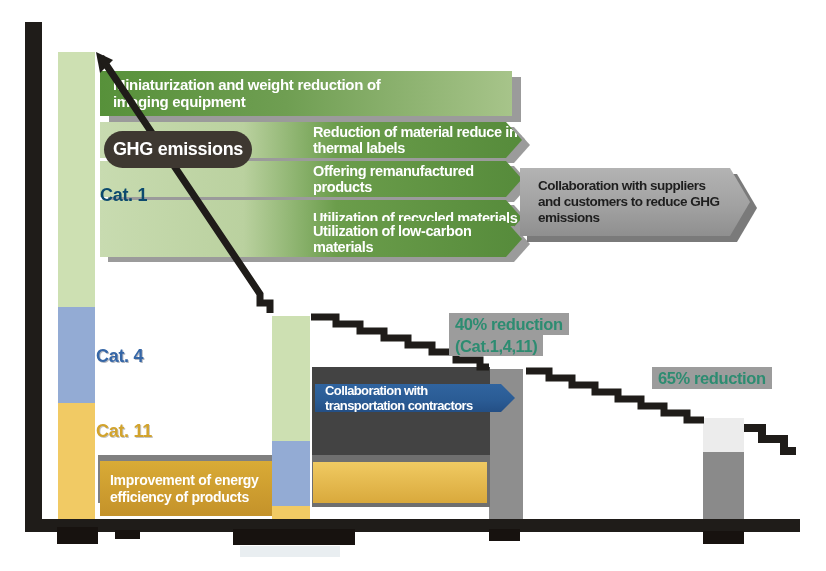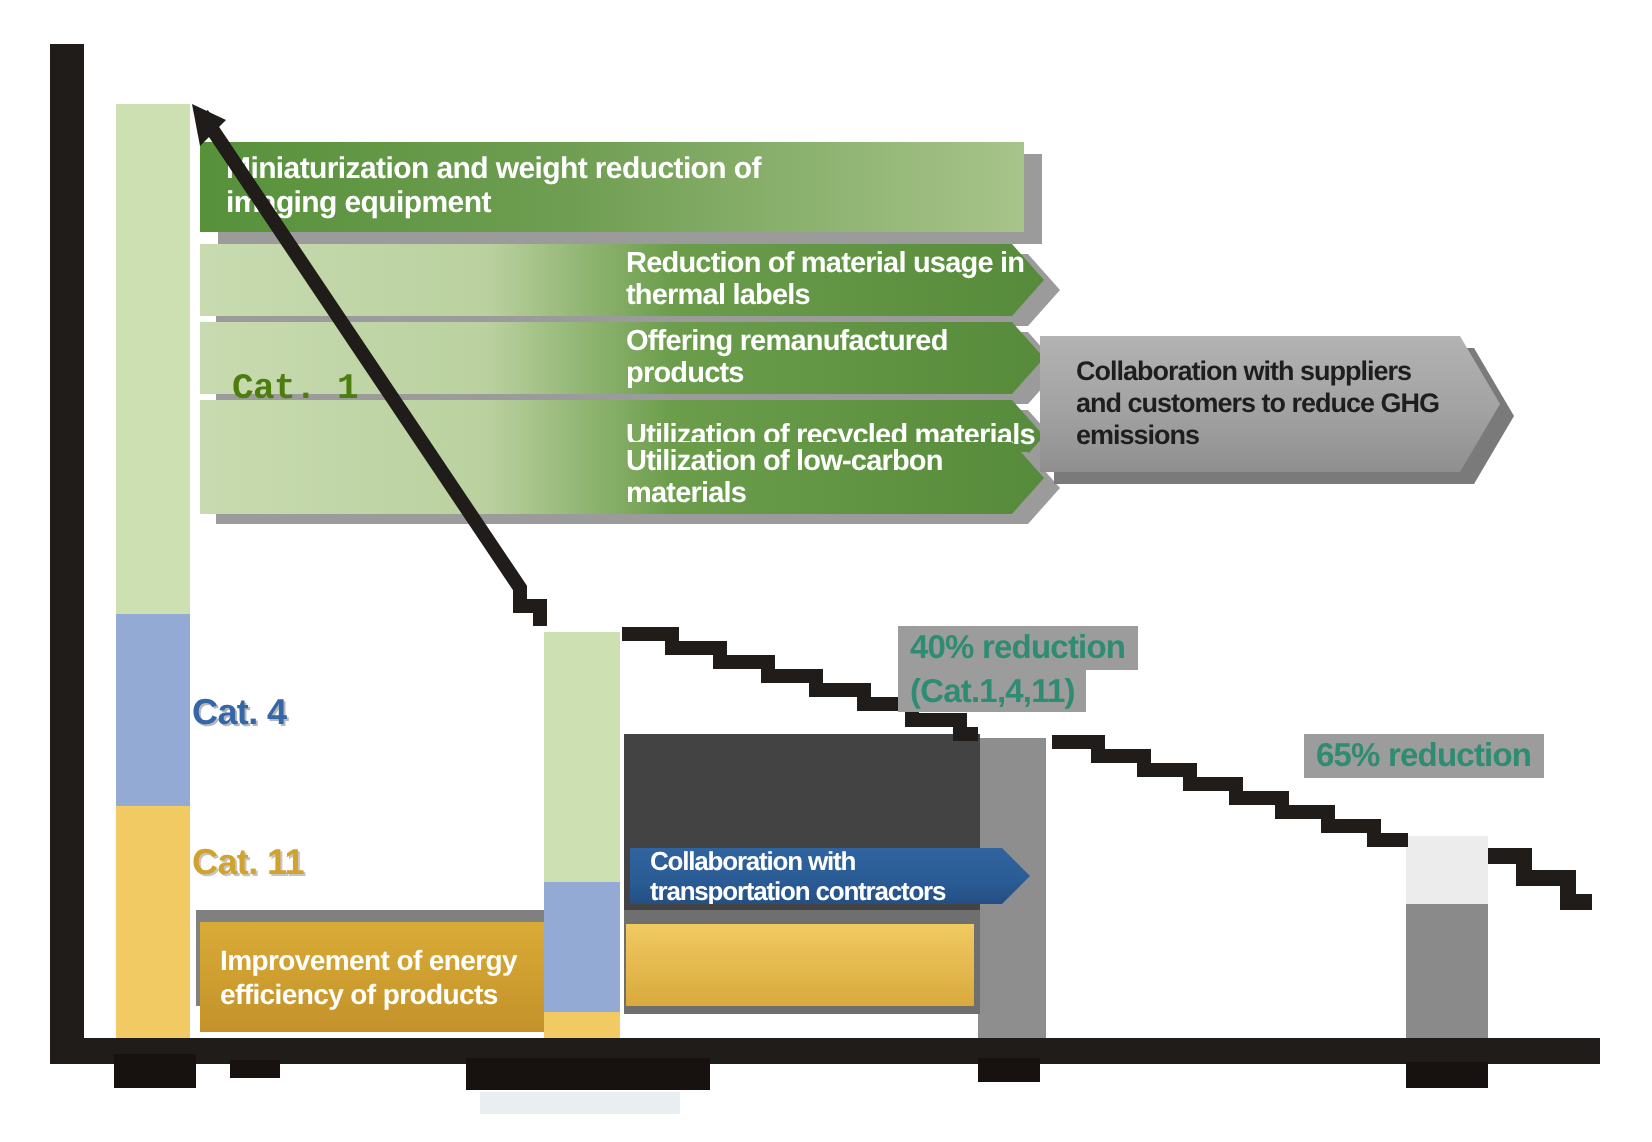--- a/index.html
+++ b/index.html
@@ -42,21 +42,21 @@
   .gray-arrow .txt{margin-left:18px;width:192px;color:#1e1e1e;font-size:13.5px;font-weight:700;
      line-height:1.18;letter-spacing:-0.5px;}
 
   
   .pill{left:104px;top:131px;width:148px;height:37px;background:#3e3831;border-radius:19px;
      display:flex;align-items:center;justify-content:center;color:#fff;font-size:18px;font-weight:700;
      letter-spacing:-0.3px;}
 
   
   .cat{font-weight:700;font-size:18px;letter-spacing:-0.3px;}
-  .cat1{left:116px;top:185px;color:#4d7c0f;font-family:Liberation Mono, monospace;}
+  .cat1{left:100px;top:185px;color:#0c4a6e;}
   .cat4{left:96px;top:346px;color:#3566a6;text-shadow:1px 1px 0 rgba(40,50,70,0.35);}
   .cat11{left:96px;top:421px;color:#d2a32c;text-shadow:1px 1px 0 rgba(110,110,110,0.4);}
 
   
   .blue-backdrop{left:312px;top:367px;width:178px;height:88px;background:#434343;}
   .b-wrap{position:absolute;left:315px;width:200px;}
   .b-arrow{width:100%;height:100%;display:flex;align-items:center;
      clip-path:polygon(0 0,calc(100% - 14px) 0,100% 50%,calc(100% - 14px) 100%,0 100%);
      background:linear-gradient(180deg,#30649f 0%,#2a5b94 60%,#244f85 100%);}
   .b-arrow .txt{margin-left:10px;width:178px;color:#fff;font-size:13px;font-weight:700;
@@ -108,21 +108,21 @@
   <div class="bar bar-4">
     <div class="seg" style="height: 34px; background: rgb(236, 236, 236);"></div>
     <div class="seg" style="height: 67px; background: rgb(138, 138, 138);"></div>
   </div>
 
   <div class="abs banner1">
     <div class="txt">Miniaturization and weight reduction of imaging equipment</div>
   </div>
   <div class="g-wrap" style="top:122px;">
     <div class="g-row">
-      <div class="txt">Reduction of material usage in thermal labels</div>
+      <div class="txt">Reduction of material reduce in thermal labels</div>
     </div>
   </div>
   <div class="g-wrap" style="top:161px;">
     <div class="g-row">
       <div class="txt">Offering remanufactured products</div>
     </div>
   </div>
   <div class="g-wrap" style="top:200px;">
     <div class="g-row">
       <div class="txt">Utilization of recycled materials</div>
@@ -134,41 +134,44 @@
     </div>
   </div>
 
   <div class="abs gray-wrap">
     <div class="gray-arrow">
       <div class="txt">Collaboration with suppliers and customers to reduce GHG emissions</div>
     </div>
   </div>
 
   <div class="abs blue-backdrop"></div>
-  <div class="b-wrap" style="top:424px;height:28px;">
+  <div class="b-wrap" style="top:384px;height:28px;">
     <div class="b-arrow">
       <div class="txt">Collaboration with transportation contractors</div>
     </div>
   </div>
 
   <div class="abs yl-backdrop-left"></div>
   <div class="abs yellow-left">
     <div class="txt">Improvement of energy efficiency of products</div>
   </div>
   <div class="abs yl-backdrop-right"></div>
   <div class="abs yellow-right"></div>
 
   <svg class="abs lines" width="826" height="571" viewBox="0 0 826 571">
     <path d="M96 52 L113 60 L100 73 Z" fill="#1f1c19"></path>
     <path d="M101 57 L260 294 L260 303 L270 303 L270 313" fill="none" stroke="#1f1c19" stroke-width="7"></path>
     <path d="M311 317 H336 V324 H360 V331 H384 V338 H408 V345 H432 V352 H456 V360 H480 V367 H489" fill="none" stroke="#1f1c19" stroke-width="7"></path>
     <path d="M526 371 H549 V378 H572 V385 H595 V392 H618 V399 H641 V406 H664 V413 H687 V420 H704" fill="none" stroke="#1f1c19" stroke-width="7"></path>
     <path d="M744 428 H762 V439 H784 V451 H796" fill="none" stroke="#1f1c19" stroke-width="8"></path>
   </svg>
 
+  <div class="abs pill">
+    <span>GHG emissions</span>
+  </div>
 
   <div class="abs cat cat1">Cat. 1</div>
   <div class="abs cat cat4">Cat. 4</div>
   <div class="abs cat cat11">Cat. 11</div>
 
   <div class="abs target-note t2030">
     <span>40% reduction</span>
     <span>(Cat.1,4,11)</span>
   </div>
   <div class="abs target-note t2050">

